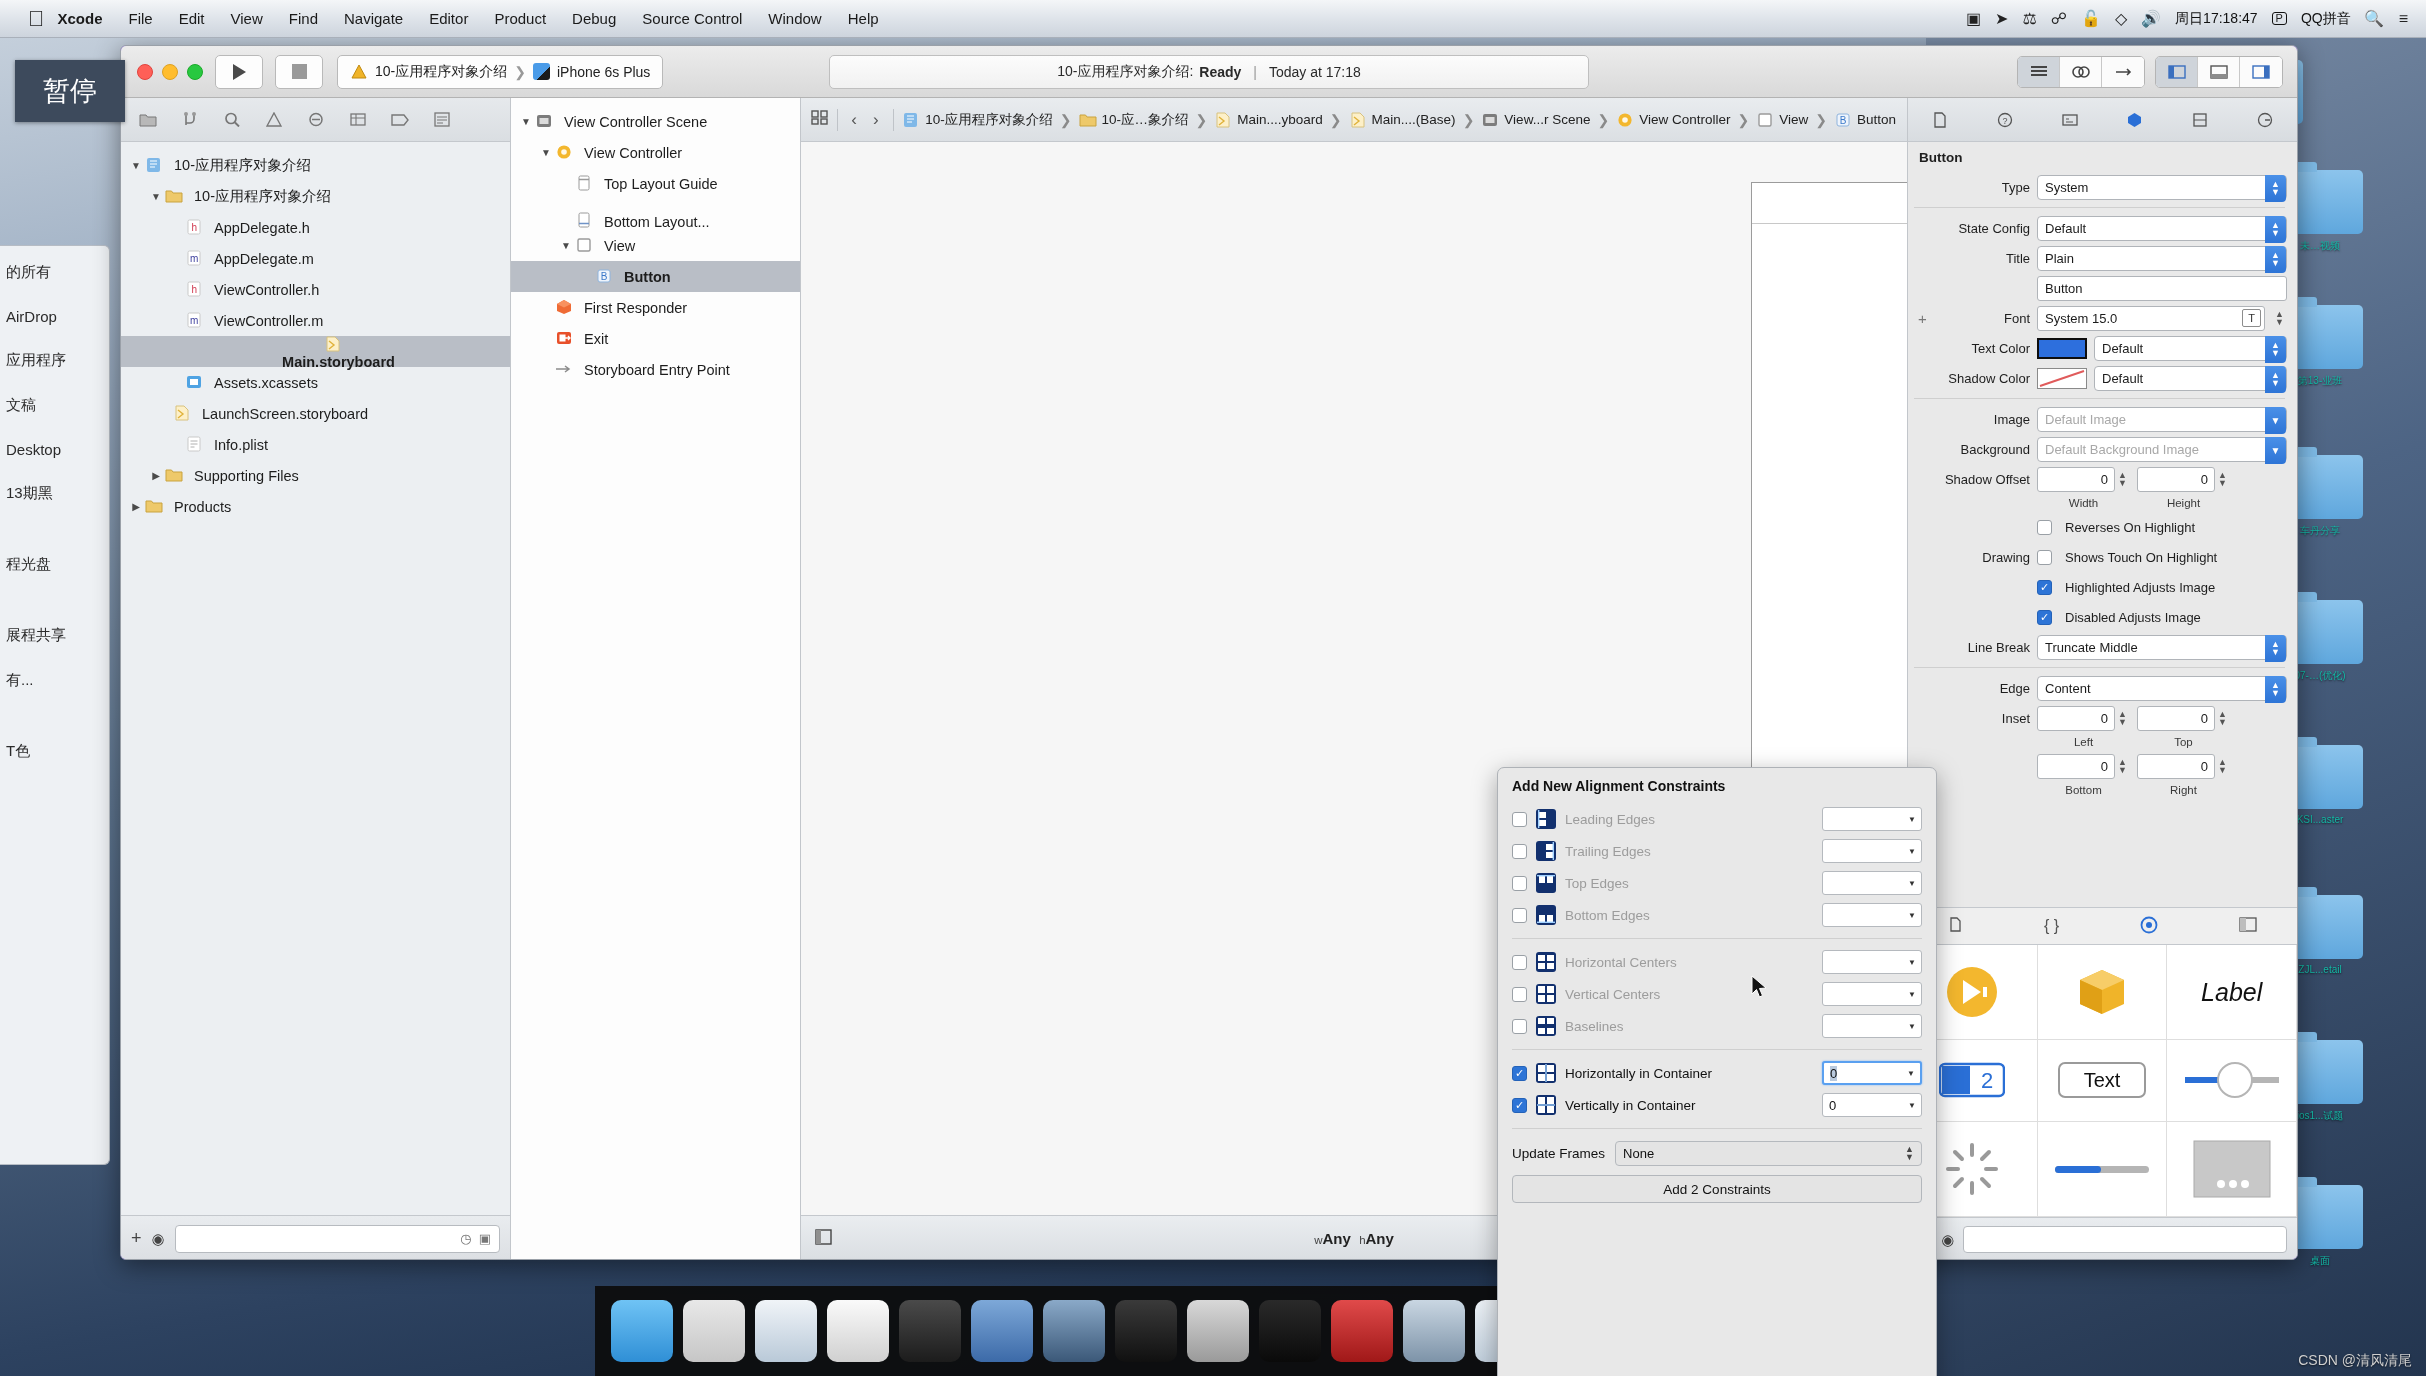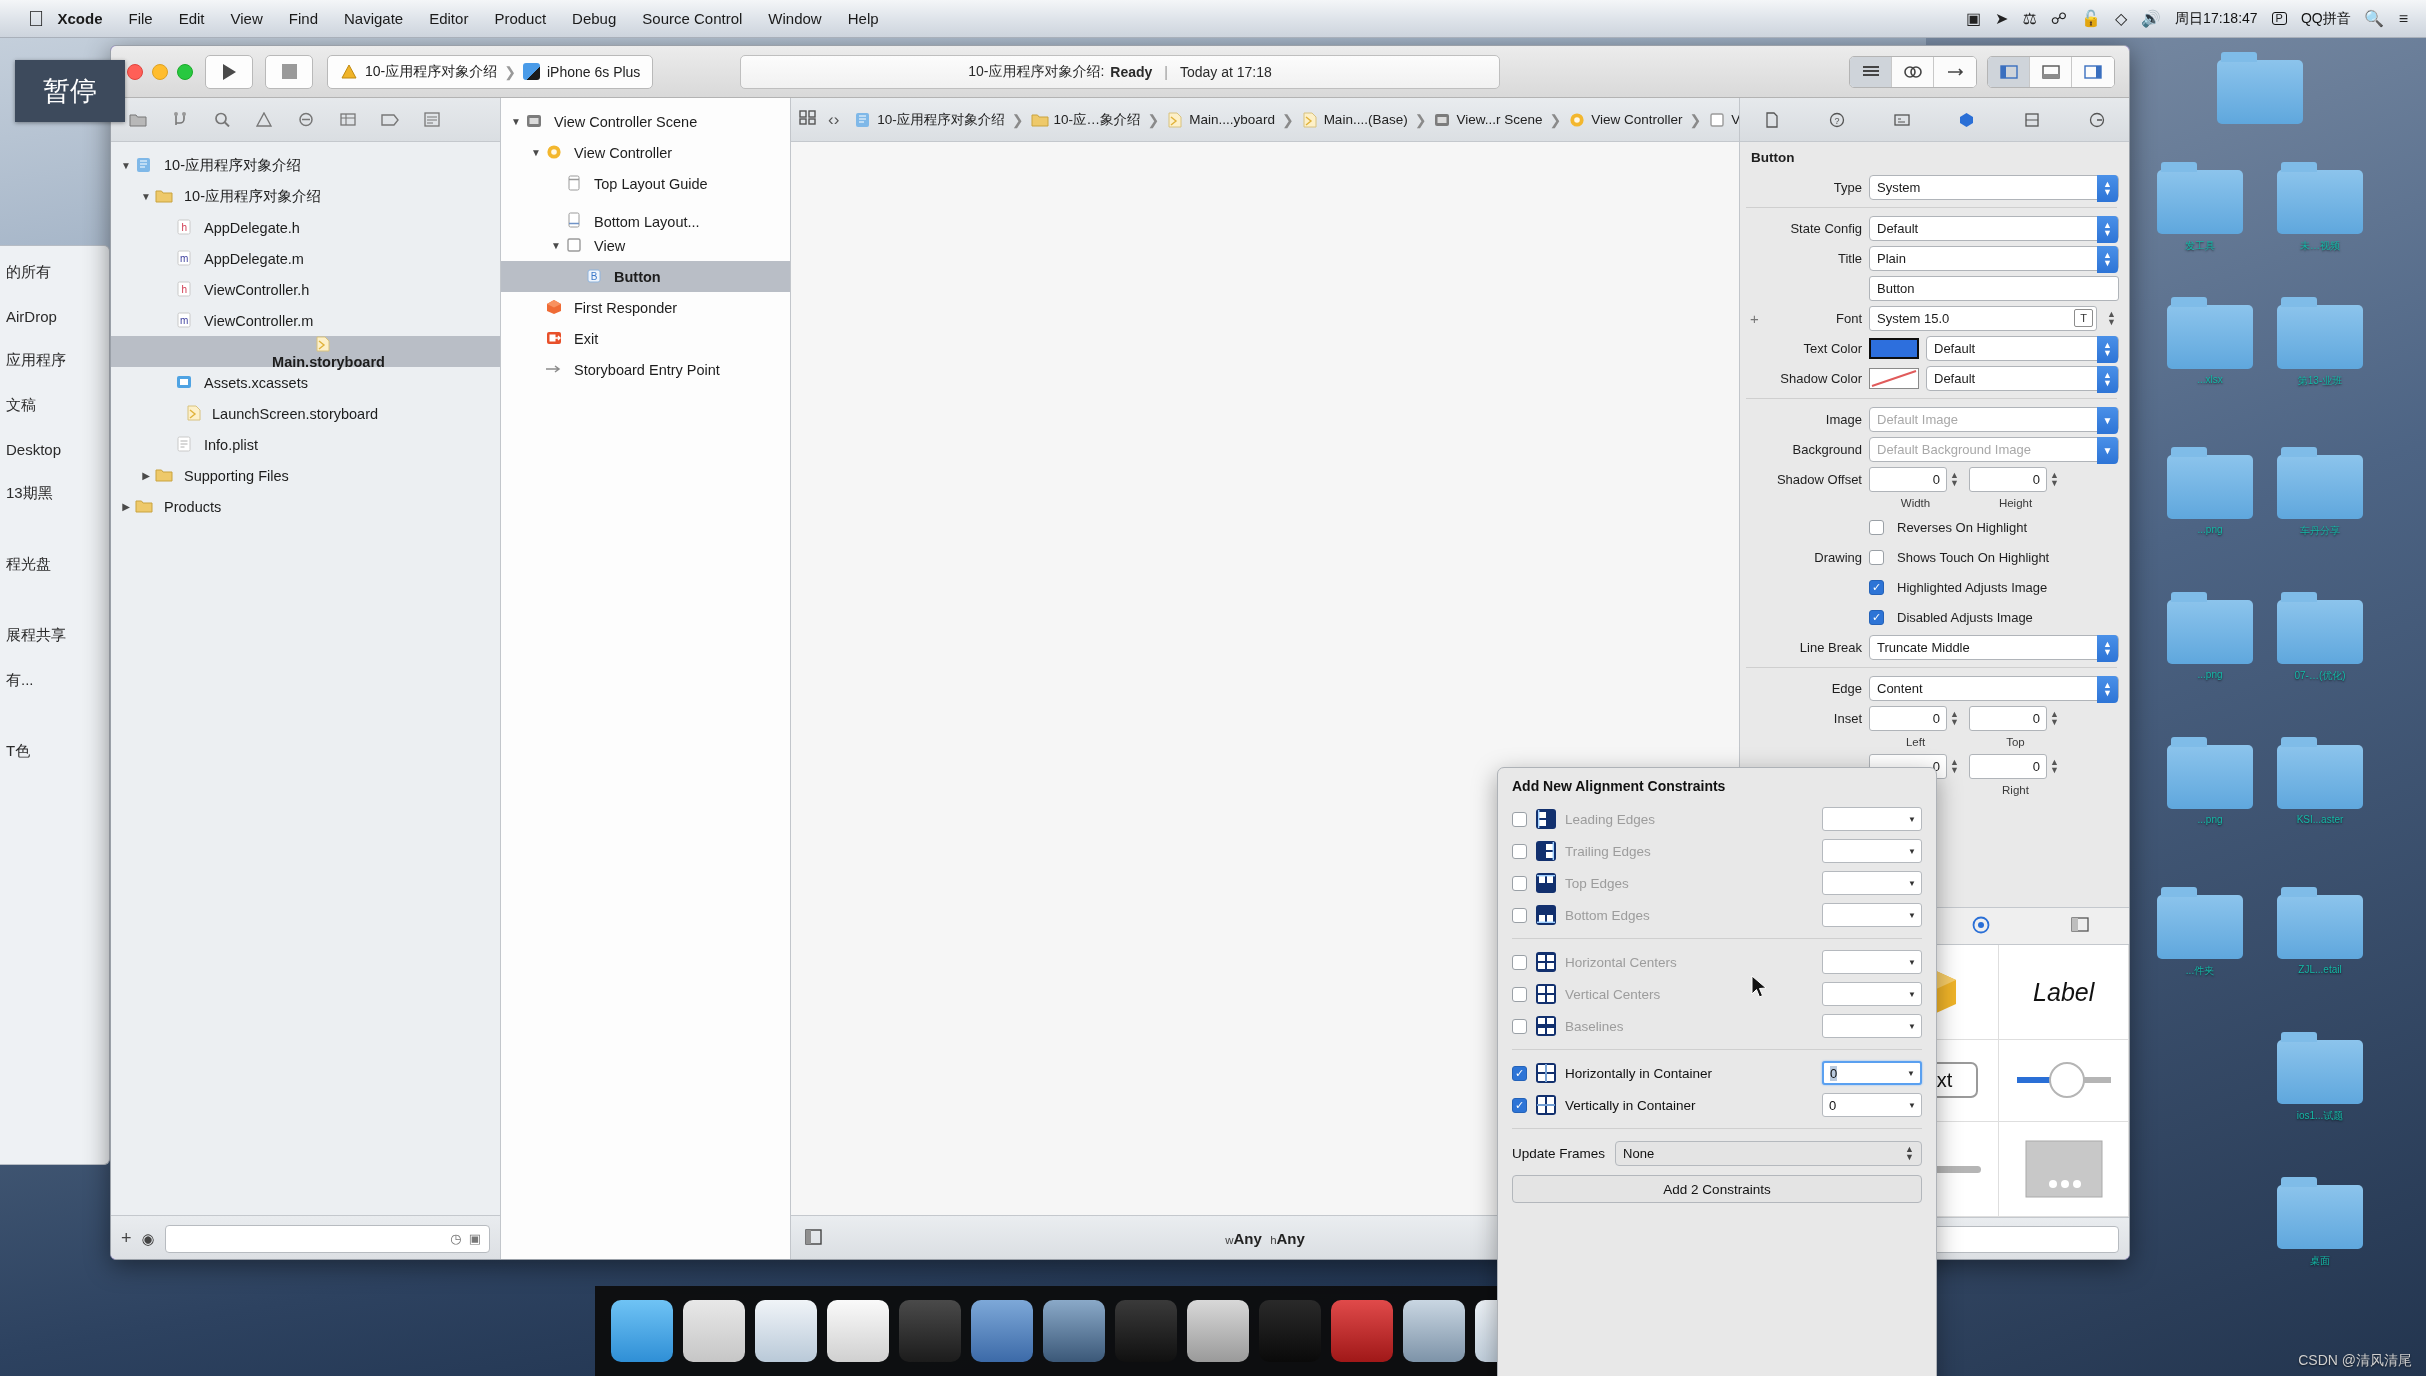--- a/index.html
+++ b/index.html
@@ -52,21 +52,21 @@
     z-index:5;
   }
   #finder-sidebar-list {
     position:absolute; left:0; top:250px; width:108px; z-index:6;
     font-size:15px; color:#2b2b2b;
   }
   #finder-sidebar-list div { padding:13px 6px; white-space:nowrap; overflow:hidden;}
 
   
   #xcode {
-    position:absolute; left:110px; top:45px; width:2020px; height:1215px;
+    position:absolute; left:120px; top:45px; width:2178px; height:1215px;
     background:#8b5cf6;
     border:1px solid #9aa0a8;
     border-radius:6px;
     box-shadow:0 6px 26px rgba(0,0,0,.45);
     overflow:hidden;
     z-index:20;
   }
   
   #xc-toolbar {
     height:52px; width:100%;
@@ -604,21 +604,21 @@
             <span class="lbl">Main.storyboard</span>
           </div>
           <div class="trow" style="padding-left: 46px;">
             <span class="tw"></span>
             <span class="ticon"><svg width="18" height="16" viewBox="0 0 18 16">
                 <rect x="2" y="2" width="14" height="12" rx="2" fill="#4fa3e3"></rect>
                 <rect x="5" y="5" width="8" height="6" fill="#fff"></rect>
               </svg></span>
             <span class="lbl">Assets.xcassets</span>
           </div>
-          <div class="trow" style="padding-left: 54px; text-align: center;">
+          <div class="trow" style="padding-left: 34px;">
             <span class="tw"></span>
             <span class="ticon"><svg width="18" height="16" viewBox="0 0 18 16">
                 <path d="M3 1 h8 l4 4 v10 H3 Z" fill="#fdf0c8" stroke="#d8c27f"></path>
                 <path d="M5 5 l5 4 -5 4" stroke="#e0b23a" fill="none" stroke-width="1.4"></path>
               </svg></span>
             <span class="lbl">LaunchScreen.storyboard</span>
           </div>
           <div class="trow" style="padding-left: 46px;">
             <span class="tw"></span>
             <span class="ticon"><svg width="18" height="16" viewBox="0 0 18 16">

